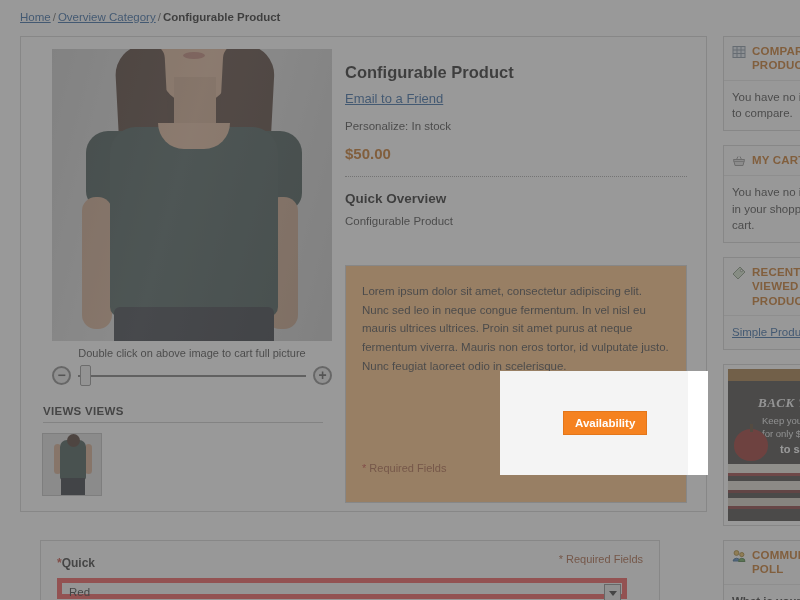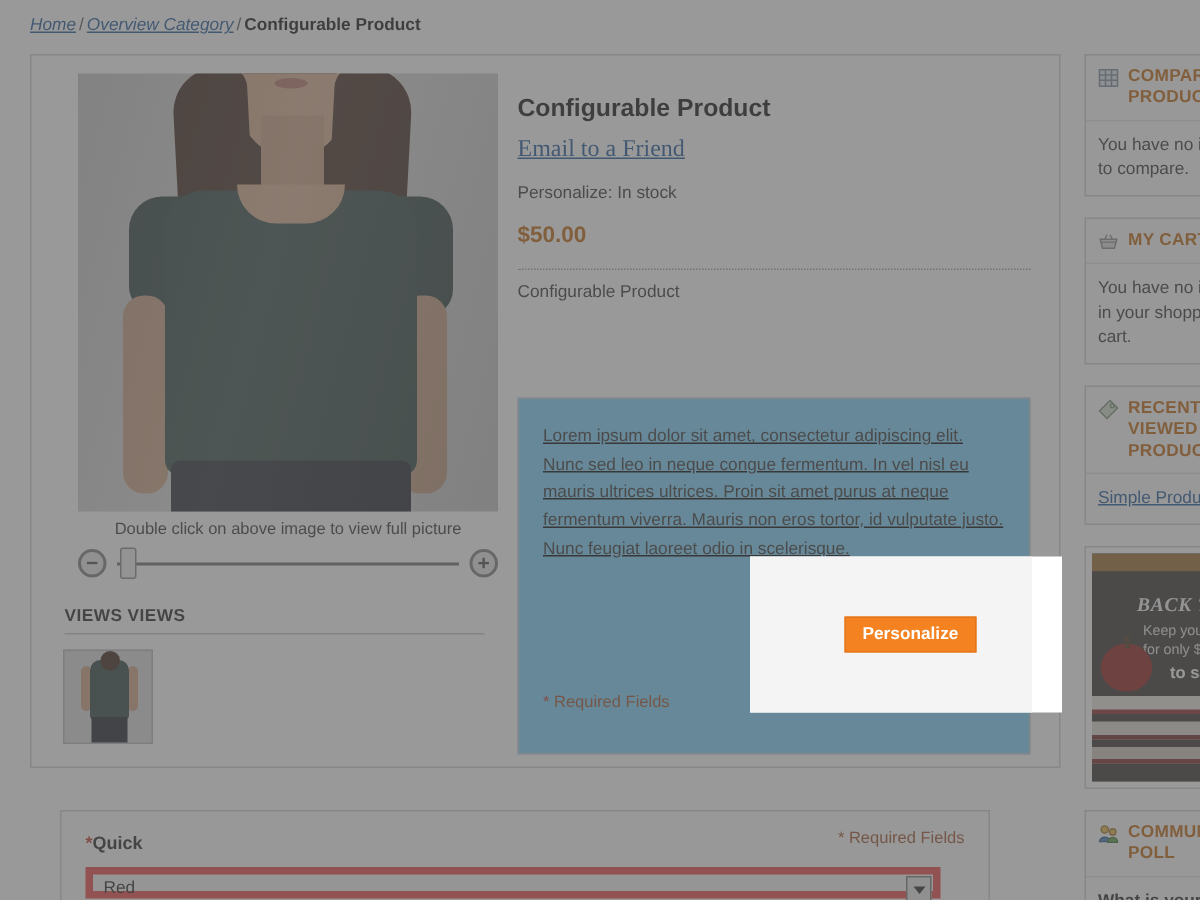--- a/index.html
+++ b/index.html
@@ -28,21 +28,21 @@
     z-index: 40;
     pointer-events: none;
   }
 
   
   .breadcrumb {
     position: absolute; left: 20px; top: 11px;
     font-size: 11.5px; color: #2f2f2f;
     white-space: nowrap;
   }
-  .breadcrumb a { color: #1e5799; text-decoration: underline; font-style: italic; }
+  .breadcrumb a { color: #1e5799; text-decoration: underline; }
   .breadcrumb .sep { color: #555; padding: 0 2px; }
   .breadcrumb .current { font-weight: bold; color: #111; }
 
   
   .main-box {
     position: absolute; left: 20px; top: 36px;
     width: 687px; height: 476px;
     border: 1px solid #cfcfcf;
     background: #ffffff;
   }
@@ -166,22 +166,22 @@
   .th-jeans { position:absolute; left:18px; top:44px; width:24px; height:19px; background:#1b2029; }
 
   
   .info-col {
     position: absolute; left: 324px; top: 26px; width: 342px;
   }
   .prod-title {
     font-size: 16.5px; font-weight: bold; color: #111; margin: 0 0 9px 0;
   }
   .info-link {
-    display: block; font-size: 16px; color: #1e5799;
-    text-decoration: underline; margin-bottom: 2px; font-family: Liberation Serif, serif;
+    display: block; font-size: 13px; color: #1e5799;
+    text-decoration: underline; margin-bottom: 2px;
   }
   .availability {
     font-size: 11.5px; color: #333; margin-top: 14px;
   }
   .price {
     font-size: 15px; font-weight: bold; color: #c1660f; margin-top: 13px;
   }
   .dots-rule {
     margin-top: 14px; border-top: 1px dotted #9d9d9d; height: 1px;
   }
@@ -189,21 +189,21 @@
     font-size: 13.5px; font-weight: bold; color: #111; margin-top: 14px;
   }
   .qo-text {
     font-size: 11.5px; color: #333; margin-top: 9px;
   }
 
   
   .options-box {
     position: absolute; left: 324px; top: 228px;
     width: 342px; height: 238px;
-    border: 1px solid #cfcfcf; background: #7dd3fc; text-decoration: underline;
+    border: 1px solid #cfcfcf; background: #fdba74;
   }
   .options-body {
     padding: 16px 16px 0 16px;
     font-size: 11.5px; color: #333; line-height: 1.62;
   }
   .req-fields {
     position: absolute; left: 16px; bottom: 28px;
     font-size: 11px; color: #a0522d;
   }
   .req-fields .star { color: #c0392b; }
@@ -348,21 +348,21 @@
           <div class="ph-hair-r"></div>
           <div class="ph-sleeve-l"></div>
           <div class="ph-sleeve-r"></div>
           <div class="ph-arm-l"></div>
           <div class="ph-arm-r"></div>
           <div class="ph-shirt"></div>
           <div class="ph-jeans"></div>
           <div class="ph-shade"></div>
         </div>
 
-        <div class="dblclick-note">Double click on above image to view  full picture</div>
+        <div class="dblclick-note">Double click on above image to cart  full picture</div>
 
         <div class="zoomer">
           <div class="zoom-btn zoom-minus">−</div>
           <div class="zoom-track"></div>
           <div class="zoom-handle"></div>
           <div class="zoom-btn zoom-plus">+</div>
         </div>
 
         <div class="more-views-title">VIEWS VIEWS</div>
         <div class="thumb">
@@ -373,20 +373,21 @@
           <div class="th-jeans"></div>
         </div>
       </div>
 
       <div class="info-col">
         <div class="prod-title">Configurable Product</div>
         <a href="#" class="info-link">Email to a Friend</a>
         <div class="availability">Personalize: In stock</div>
         <div class="price">$50.00</div>
         <div class="dots-rule"></div>
+        <div class="qo-title">Quick Overview</div>
         <div class="qo-text">Configurable Product</div>
       </div>
 
       <div class="options-box">
         <div class="options-body">Lorem ipsum dolor sit amet, consectetur adipiscing elit. Nunc sed leo in neque congue fermentum. In vel nisl eu mauris ultrices ultrices. Proin sit amet purus at neque fermentum viverra. Mauris non eros tortor, id vulputate justo. Nunc feugiat laoreet odio in scelerisque.</div>
         <div class="req-fields">
           <span class="star">*</span><span> Required Fields</span>
         </div>
       </div>
     </div>
@@ -476,17 +477,17 @@
 
       </div>
 
     </div>
   </div>
 
   <div id="dim-overlay"></div>
 
   <div class="modal">
     <div class="modal-inner">
-      <button class="personalize-btn">Personalize</button>
+      <button class="personalize-btn">Availability</button>
     </div>
   </div>
 
 </div>
 
 </body></html>

